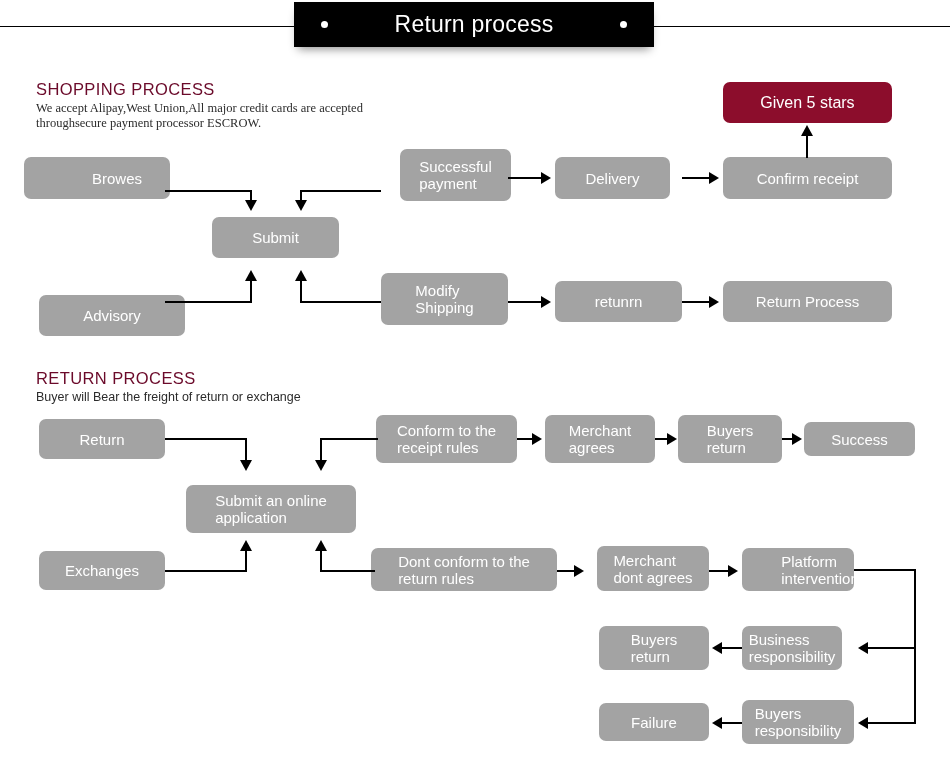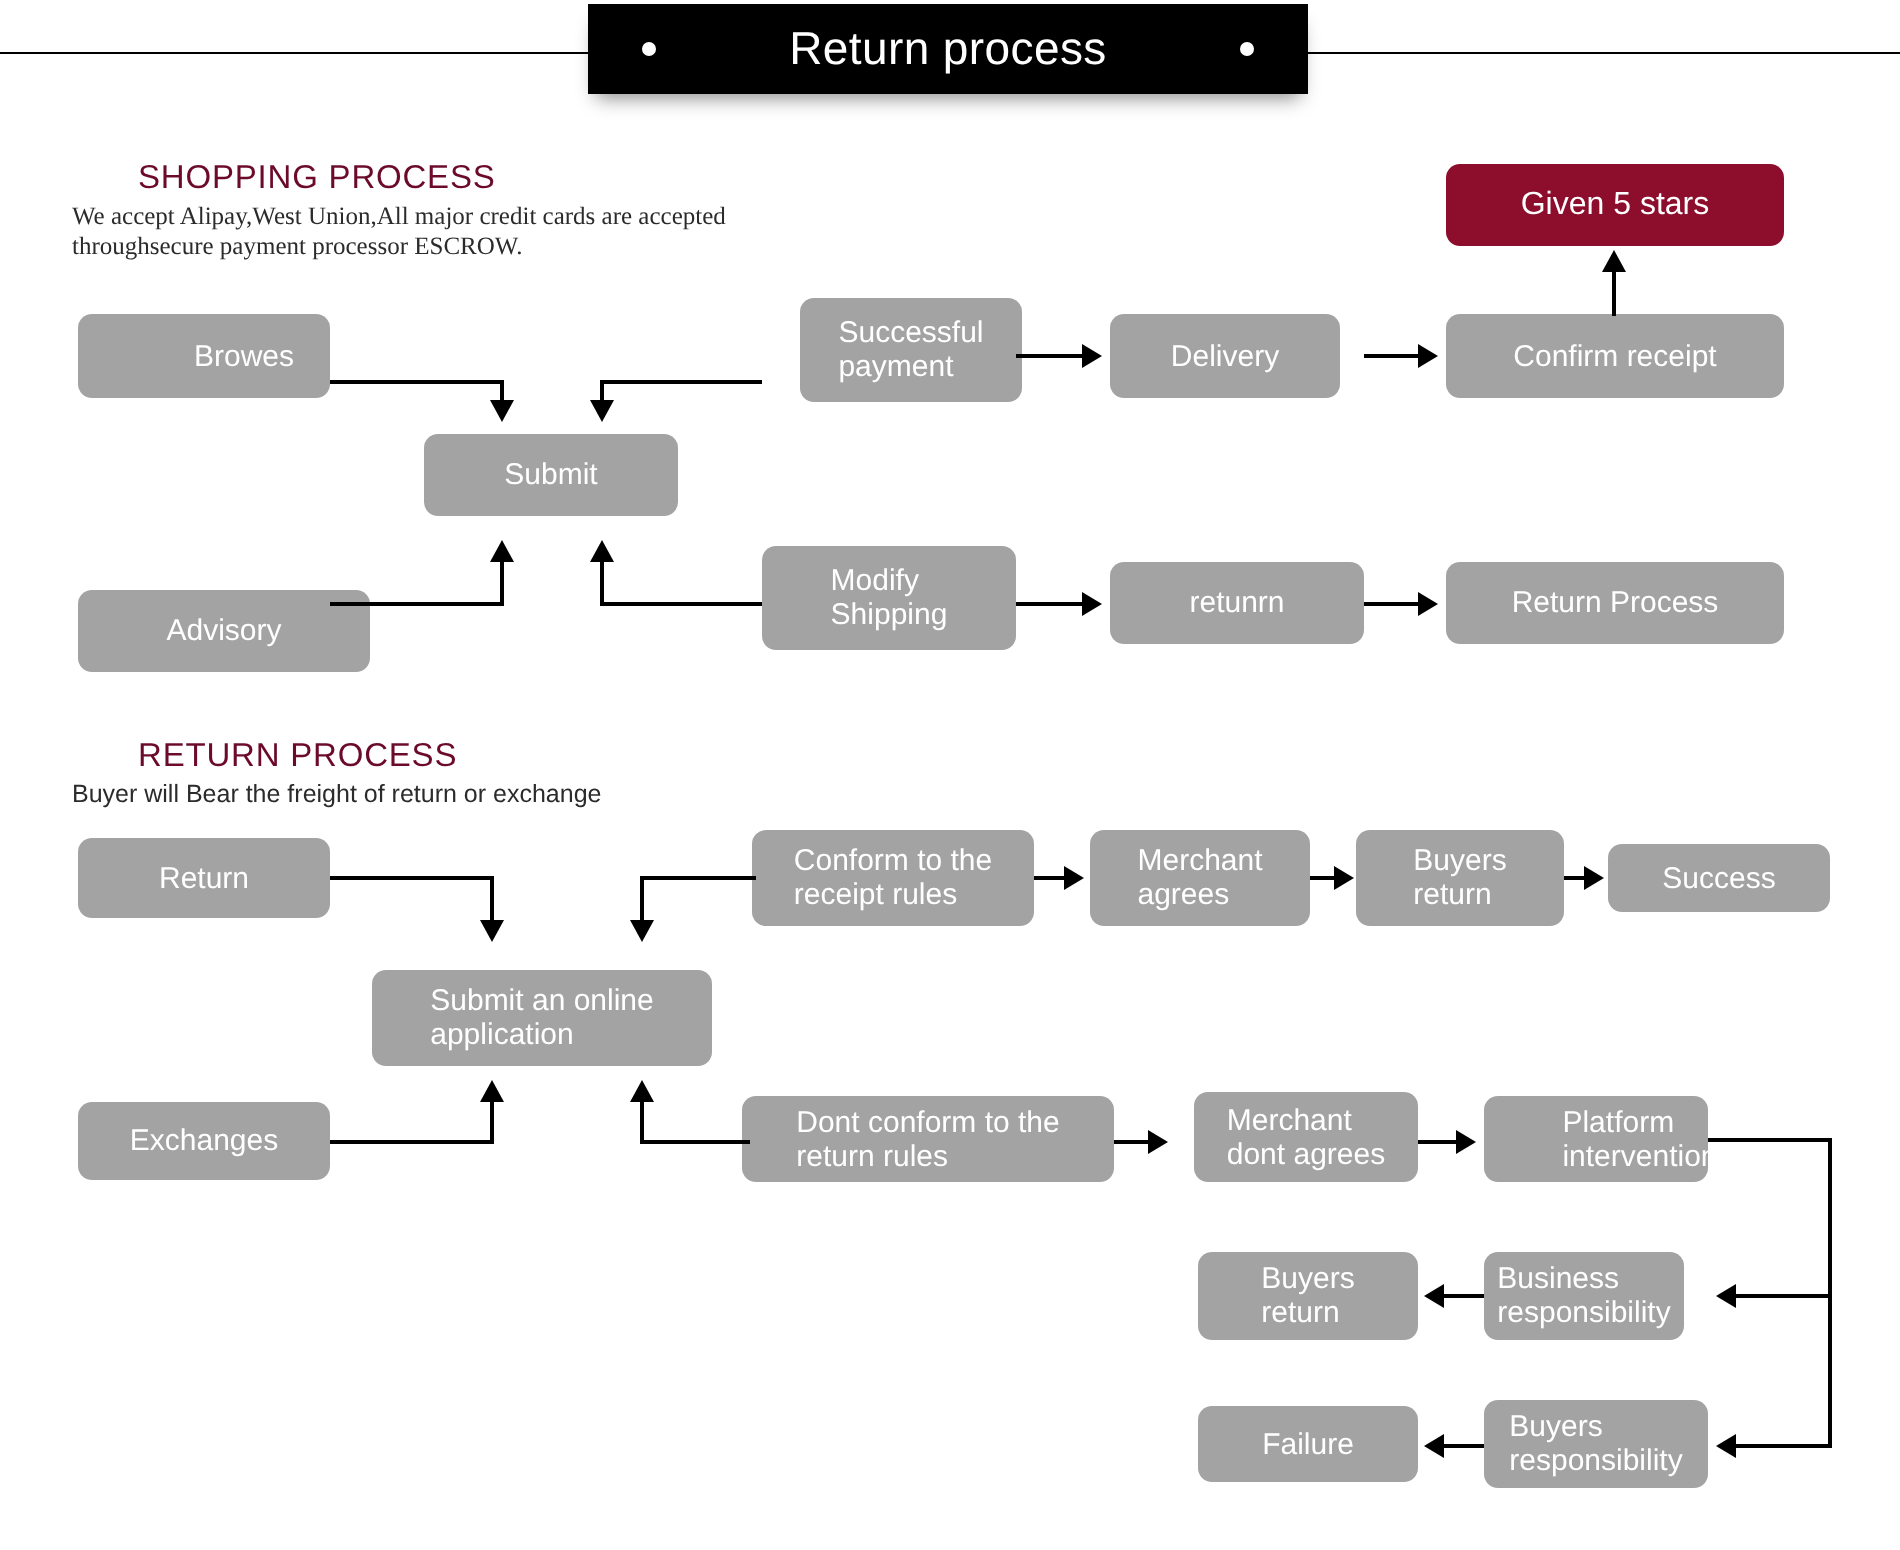--- a/index.html
+++ b/index.html
@@ -61,21 +61,20 @@
   #banner-dot-left  { left: 27px; }
   #banner-dot-right { right: 27px; }
 
   
   .sec-title {
     position: absolute;
     color: #6b0a2a;
     font-size: 16.5px;
     letter-spacing: 0.4px;
     white-space: nowrap;
-    margin-left: 33px;
   }
   .sec-sub {
     position: absolute;
     color: #2b2b2b;
     font-size: 12.5px;
     line-height: 15px;
     white-space: pre-line;
   }
 
   
@@ -141,21 +140,21 @@
     <div class="banner-dot" id="banner-dot-left"></div>
     <div class="banner-dot" id="banner-dot-right"></div>
     <div id="banner-title">Return process</div>
   </div>
 </div>
 
 <div class="sec-title" style="left:36px; top:80px;">SHOPPING PROCESS</div>
 <div class="sec-sub" style="left:36px; top:101px; width:470px;font-family:Liberation Serif, serif;">We accept Alipay,West Union,All major credit cards are accepted
 throughsecure payment processor ESCROW.</div>
 
-<div class="node" style="left:39px; top:157px; width:126px; height:42px;padding-left:44px;">Browes</div>
+<div class="node" style="left:24px; top:157px; width:146px; height:42px;padding-left:44px;">Browes</div>
 <div class="node" style="left:212px; top:217px; width:127px; height:41px;">Submit</div>
 <div class="node" style="left:400px; top:149px; width:111px; height:52px;">Successful
 payment</div>
 <div class="node" style="left:555px; top:157px; width:115px; height:42px;">Delivery</div>
 <div class="node" style="left:723px; top:157px; width:169px; height:42px;">Confirm receipt</div>
 <div class="node accent" style="left:723px; top:82px; width:169px; height:41px;">Given 5 stars</div>
 
 <div class="node" style="left:39px; top:295px; width:146px; height:41px;">Advisory</div>
 <div class="node" style="left:381px; top:273px; width:127px; height:52px;">Modify
 Shipping</div>

